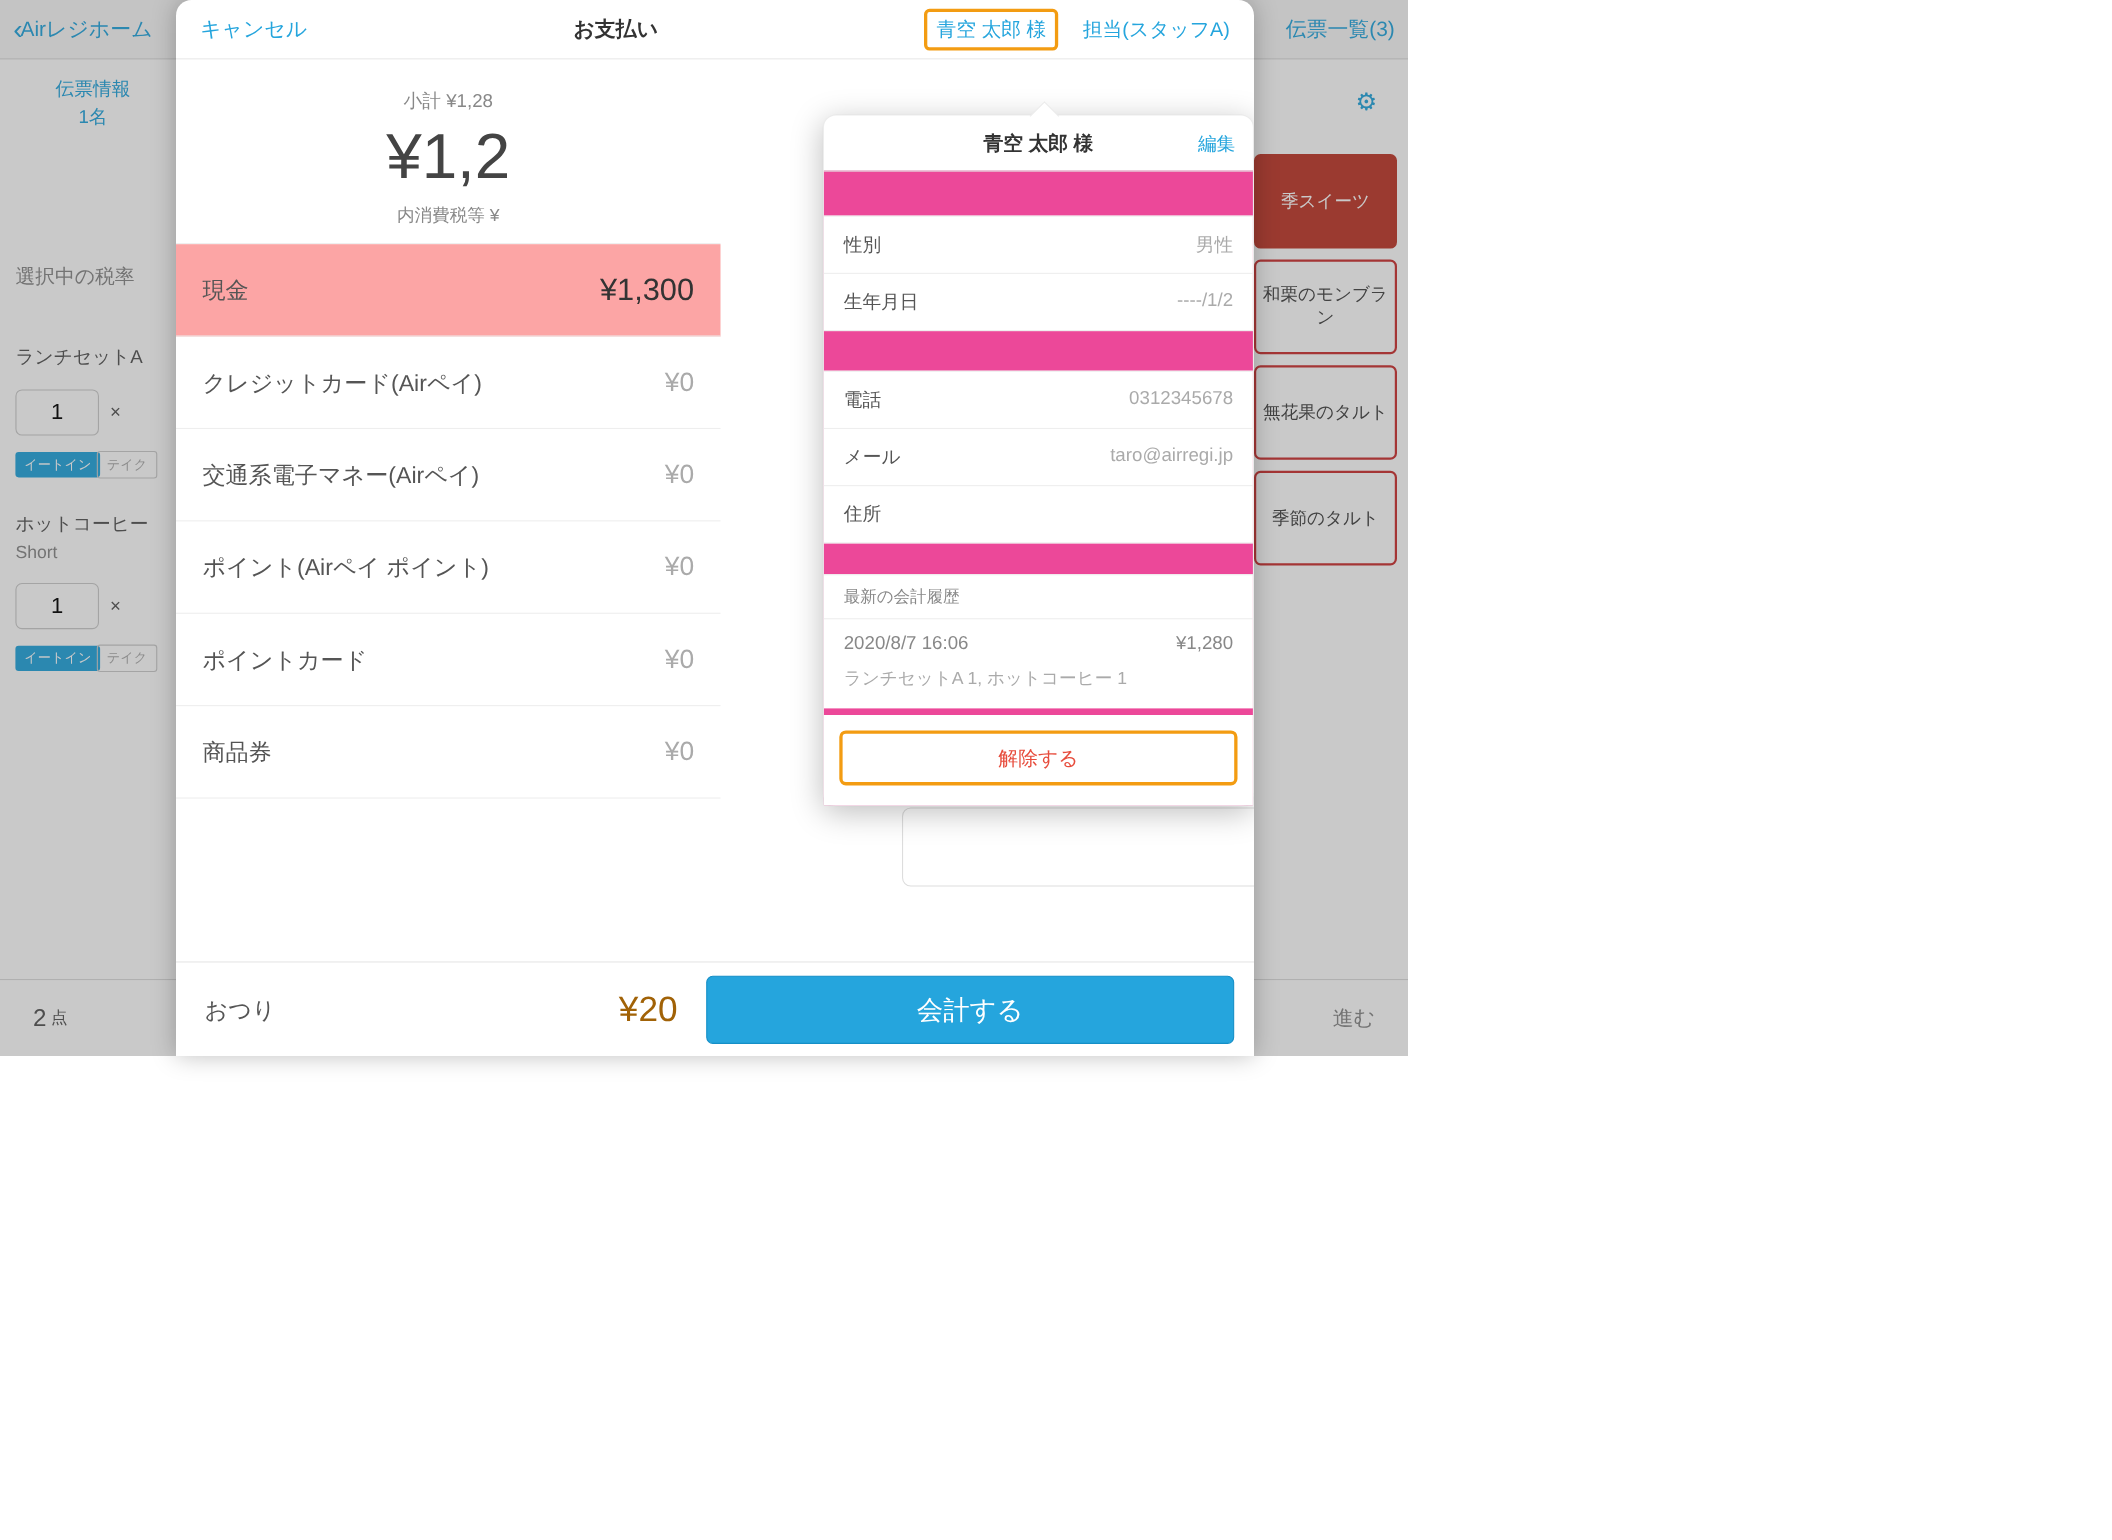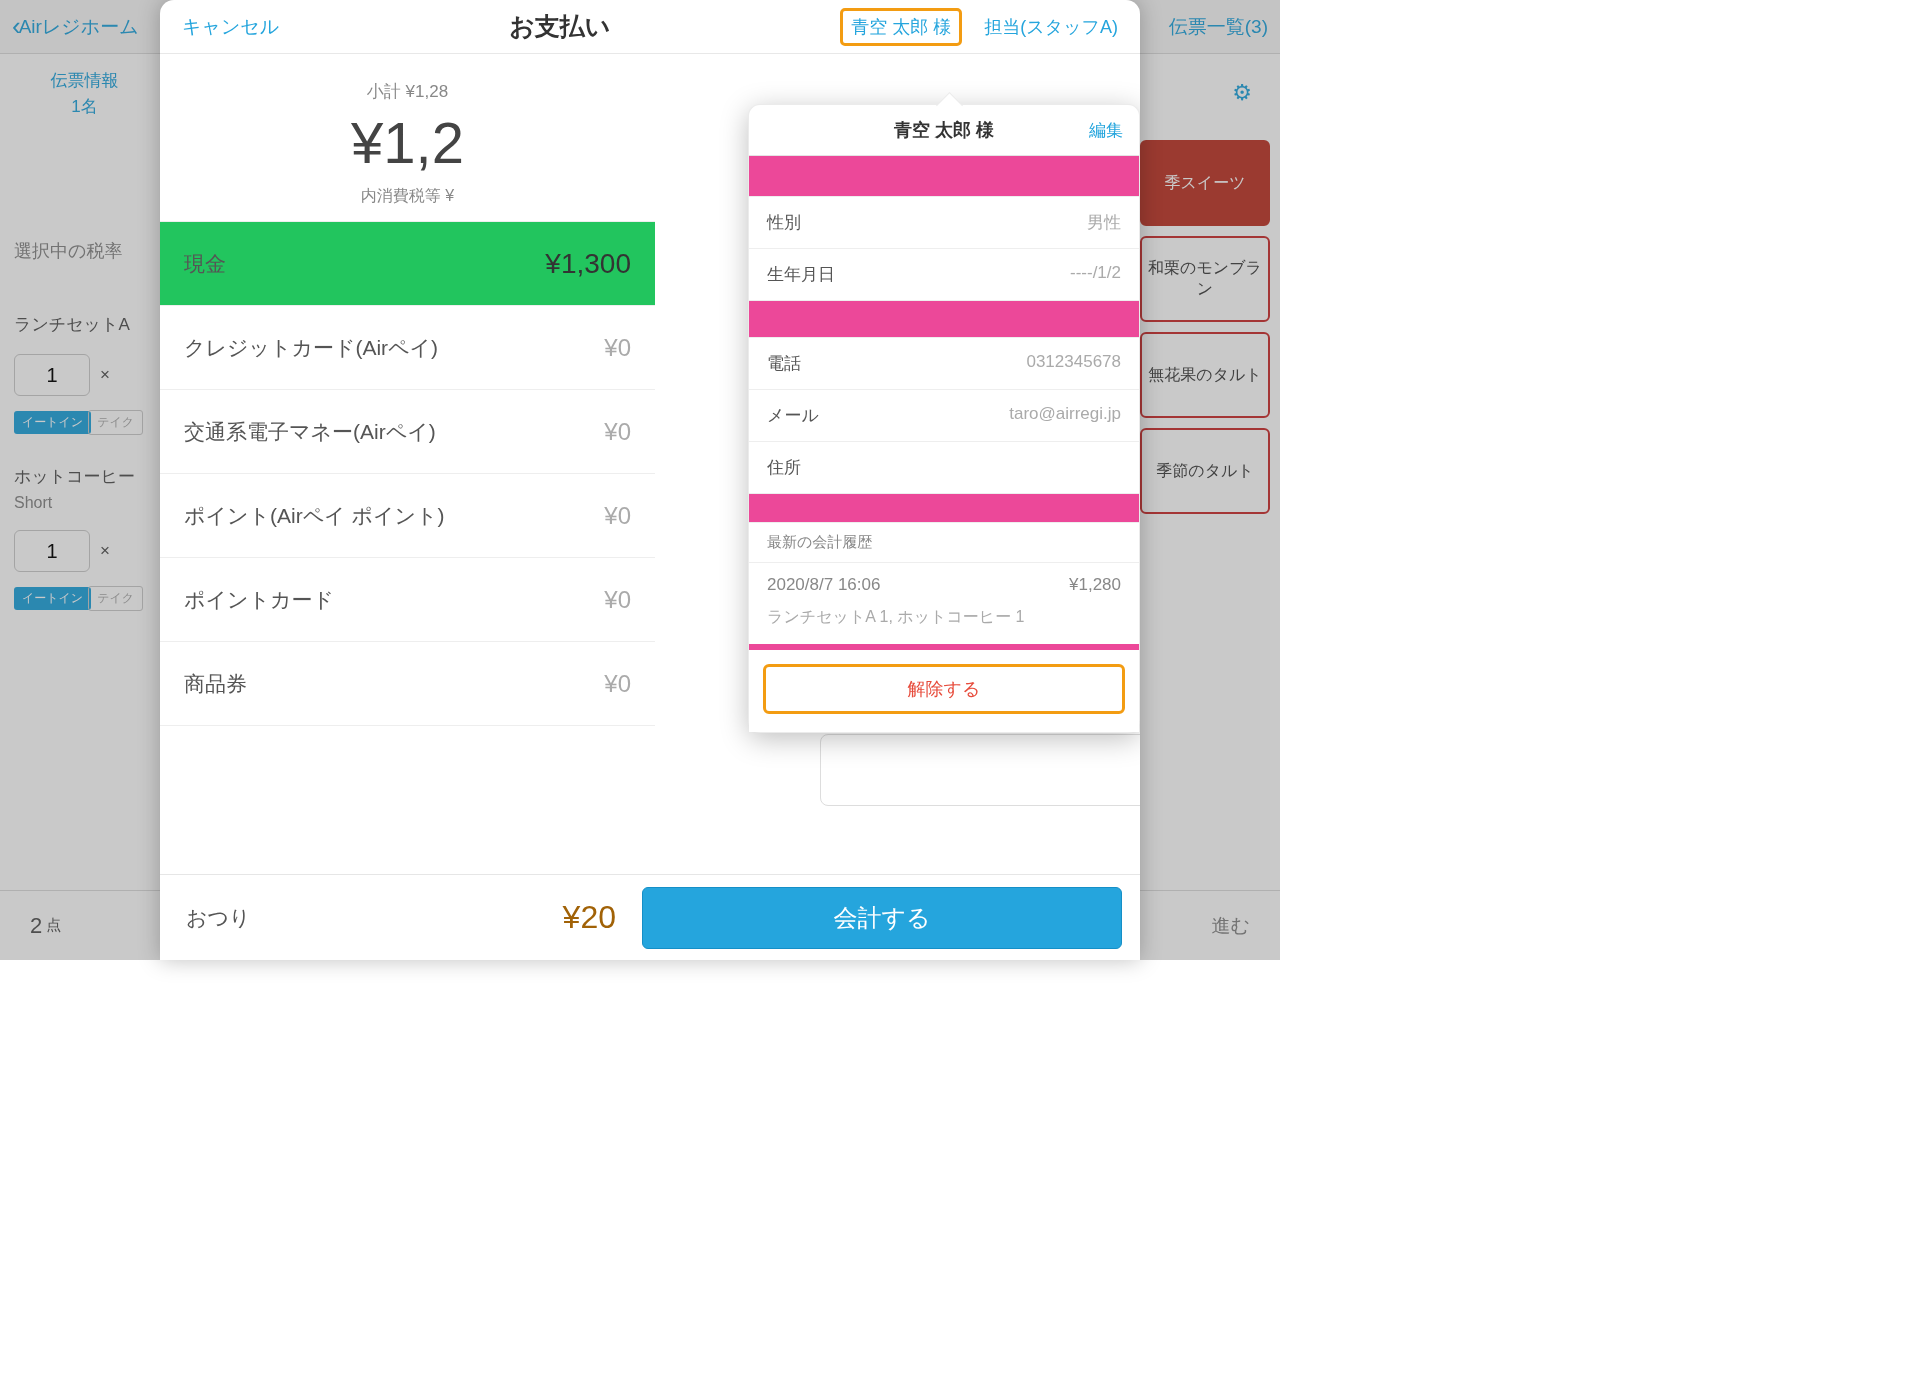--- a/index.html
+++ b/index.html
@@ -52,39 +52,39 @@
   .modal {
     position:absolute; top:0; left:160px; right:140px; bottom:0;
     background:#fff; border-radius:14px 14px 0 0; box-shadow:0 0 22px rgba(0,0,0,0.25);
     display:flex; flex-direction:column; overflow:hidden;
   }
   .modal-header {
     height:54px; display:flex; align-items:center; justify-content:space-between; padding:0 22px;
     border-bottom:1px solid #e8e8e8;
   }
   .modal-header .cancel { color:#25A5DD; font-size:19px; }
-  .modal-header .title { font-size:25px; font-weight:600; color:#333;}
+  .modal-header .title { font-size:19px; font-weight:600; color:#333;}
   .modal-header .rgroup { display:flex; align-items:center; gap:22px; font-size:18px;}
   .modal-header .cust { color:#25A5DD; padding:4px 8px; border:3px solid #f39c12; border-radius:5px;}
   .modal-header .staff { color:#25A5DD; }
 
   .modal-body { flex:1; display:flex; position:relative; }
 
   .left-col { flex:1; display:flex; flex-direction:column; }
 
   .totals { text-align:center; padding:26px 0 14px; color:#555;}
   .totals .subtotal { font-size:17px; color:#888;}
   .totals .big { font-size:58px; color:#444; font-weight:300; margin:6px 0 10px;}
   .totals .tax { font-size:16px; color:#888;}
 
   .payrows { border-top:1px solid #eee; }
   .payrow { display:flex; align-items:center; justify-content:space-between; height:84px; padding:0 24px;
             border-bottom:1px solid #eee; font-size:21px; color:#555;}
   .payrow .amt { color:#aaa; font-size:24px;}
-  .payrow.active { background:#22c55e;gap:23px; }
+  .payrow.active { background:#fca5a5;gap:23px; }
   .payrow.active .amt { color:#333; font-size:28px;}
 
   .right-col {
     position:absolute; top:50px; right:-20px; width:400px; bottom:80px; overflow:visible;
   }
 
   
   .popover {
     position:absolute; top:0; right:20px; width:392px;
     background:#fff; border-radius:12px; box-shadow:0 6px 28px rgba(0,0,0,0.25);

